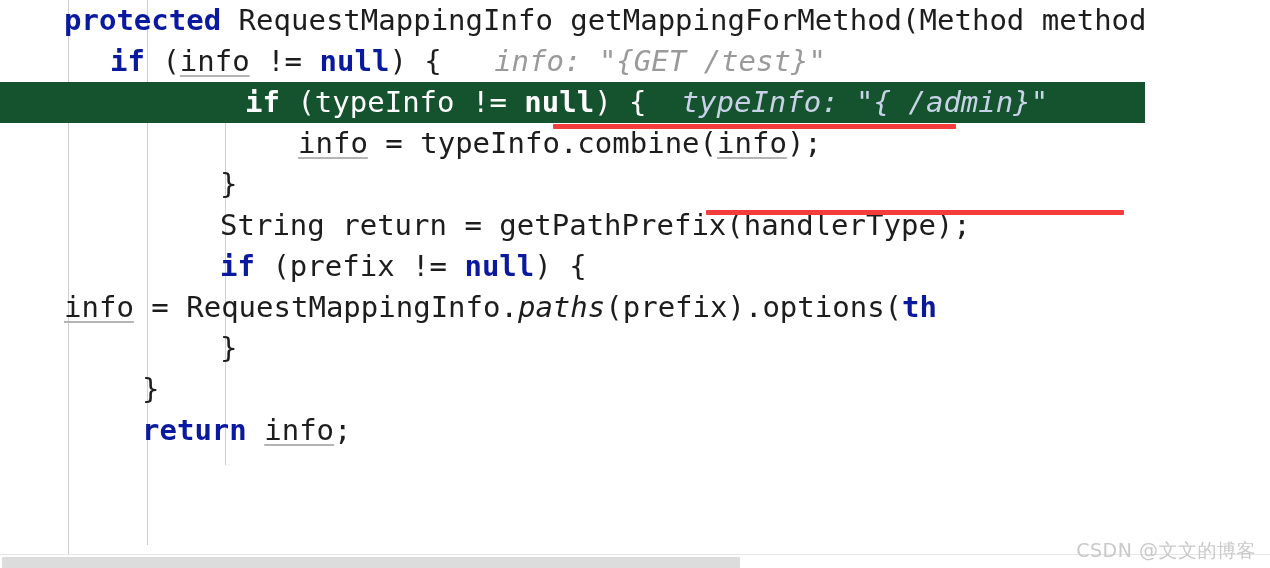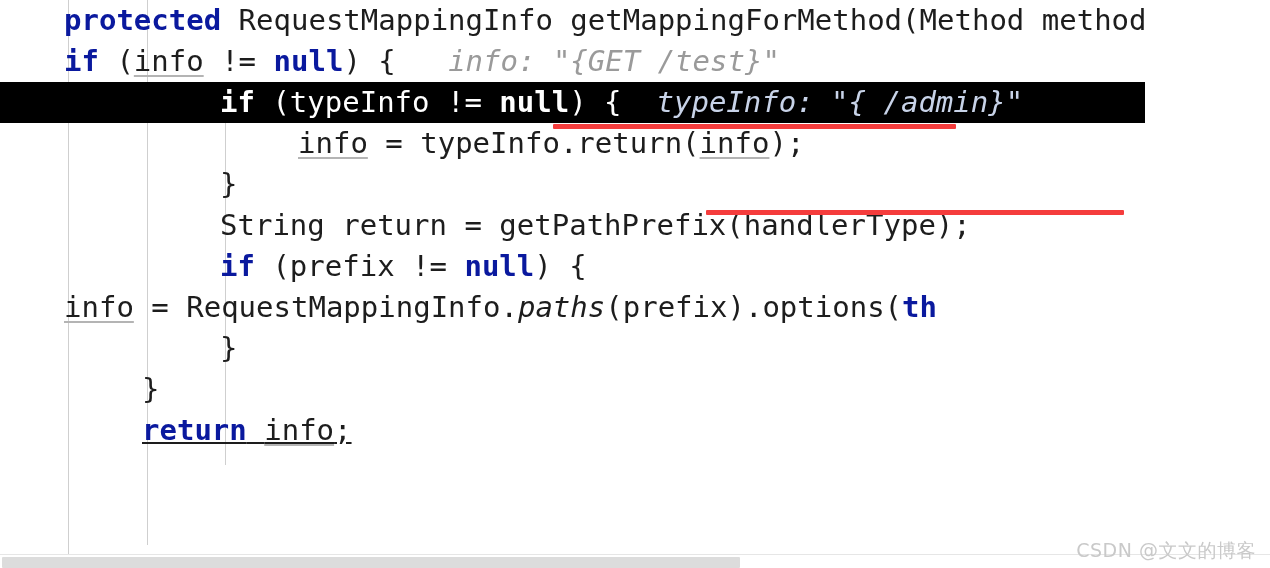--- a/index.html
+++ b/index.html
@@ -49,21 +49,21 @@
     color: #1d1d1d;
   }
   .line .txt {
     position: relative;
     display: inline-block;
     padding-left: 64px;   
   }
 
   
   .line.hl-pink  { background: #fbeae4; }
-  .line.hl-blue  { background: #000000; }
+  .line.hl-blue  { background: #14532d; padding-left: 25px; }
   .line.hl-blue .txt { color: #ffffff; }
 
   
   .kw       { color: #0a199e; font-weight: bold; }   
   .type     { color: #1d1d1d; }                      
   .plain    { color: #1d1d1d; }
   .ident-u  { color: #1d1d1d; text-decoration: underline; text-decoration-color: #b4b4b4; text-underline-offset: 4px; }
   .static-m { color: #1d1d1d; font-style: italic; }
 
   
@@ -127,30 +127,30 @@
 <div id="editor">
 
   <div id="guides">
       <div class="guide" style="left: 68px; top: 0px; height: 568px;"></div>
       <div class="guide" style="left: 147px; top: 0px; height: 545px;"></div>
       <div class="guide" style="left: 225px; top: 85px; height: 380px;"></div>
     </div>
 
   <div id="code">
       <div class="line"><span class="txt" style="padding-left: 64px;"><span class="kw">protected</span><span class="plain"> </span><span class="type">RequestMappingInfo</span><span class="plain"> getMappingForMethod(Method method</span></span></div>
-      <div class="line"><span class="txt" style="padding-left: 64px;"><span class="kw">if</span><span class="plain"> (</span><span class="ident-u">info</span><span class="plain"> != </span><span class="kw">null</span><span class="plain">) {</span><span class="hint">   info: "{GET /test}"</span></span></div>
+      <div class="line"><span class="txt" style="padding-left: 110px;"><span class="kw">if</span><span class="plain"> (</span><span class="ident-u">info</span><span class="plain"> != </span><span class="kw">null</span><span class="plain">) {</span><span class="hint">   info: "{GET /test}"</span></span></div>
       <div class="line hl-blue"><span class="txt" style="padding-left: 220px;"><span class="kw">if</span><span class="plain"> (typeInfo != </span><span class="kw">null</span><span class="plain">) {</span><span class="hint">  typeInfo: "{ /admin}"</span></span></div>
-      <div class="line"><span class="txt" style="padding-left: 298px;"><span class="ident-u">info</span><span class="plain"> = typeInfo.return(</span><span class="ident-u">info</span><span class="plain">);</span></span></div>
+      <div class="line"><span class="txt" style="padding-left: 298px;"><span class="ident-u">info</span><span class="plain"> = typeInfo.combine(</span><span class="ident-u">info</span><span class="plain">);</span></span></div>
       <div class="line"><span class="txt" style="padding-left: 220px;"><span class="plain">}</span></span></div>
       <div class="line"><span class="txt" style="padding-left: 220px;"><span class="plain">String return = getPathPrefix(handlerType);</span></span></div>
       <div class="line"><span class="txt" style="padding-left: 220px;"><span class="kw">if</span><span class="plain"> (prefix != </span><span class="kw">null</span><span class="plain">) {</span></span></div>
       <div class="line"><span class="txt" style=""><span class="ident-u">info</span><span class="plain"> = RequestMappingInfo.</span><span class="static-m">paths</span><span class="plain">(prefix).options(</span><span class="kw">th</span></span></div>
       <div class="line"><span class="txt" style="padding-left: 220px;"><span class="plain">}</span></span></div>
       <div class="line"><span class="txt" style="padding-left: 142px;"><span class="plain">}</span></span></div>
-      <div class="line"><span class="txt" style="padding-left: 142px; text-decoration: underline;"><span class="kw">return</span><span class="plain"> </span><span class="ident-u">info</span><span class="plain">;</span></span></div>
+      <div class="line"><span class="txt" style="padding-left: 142px;"><span class="kw">return</span><span class="plain"> </span><span class="ident-u">info</span><span class="plain">;</span></span></div>
     </div>
 
   <div id="annotations">
       <div class="redline" title="info: &quot;{GET /test}&quot;" style="left: 553px; top: 124px; width: 403px;"></div>
       <div class="redline" title="typeInfo: &quot;{ /admin}&quot;" style="left: 706px; top: 210px; width: 418px;"></div>
     </div>
 
   <div id="hscroll">
     <div id="hscroll-thumb" style="left: 2px; width: 738px;"></div>
   </div>

